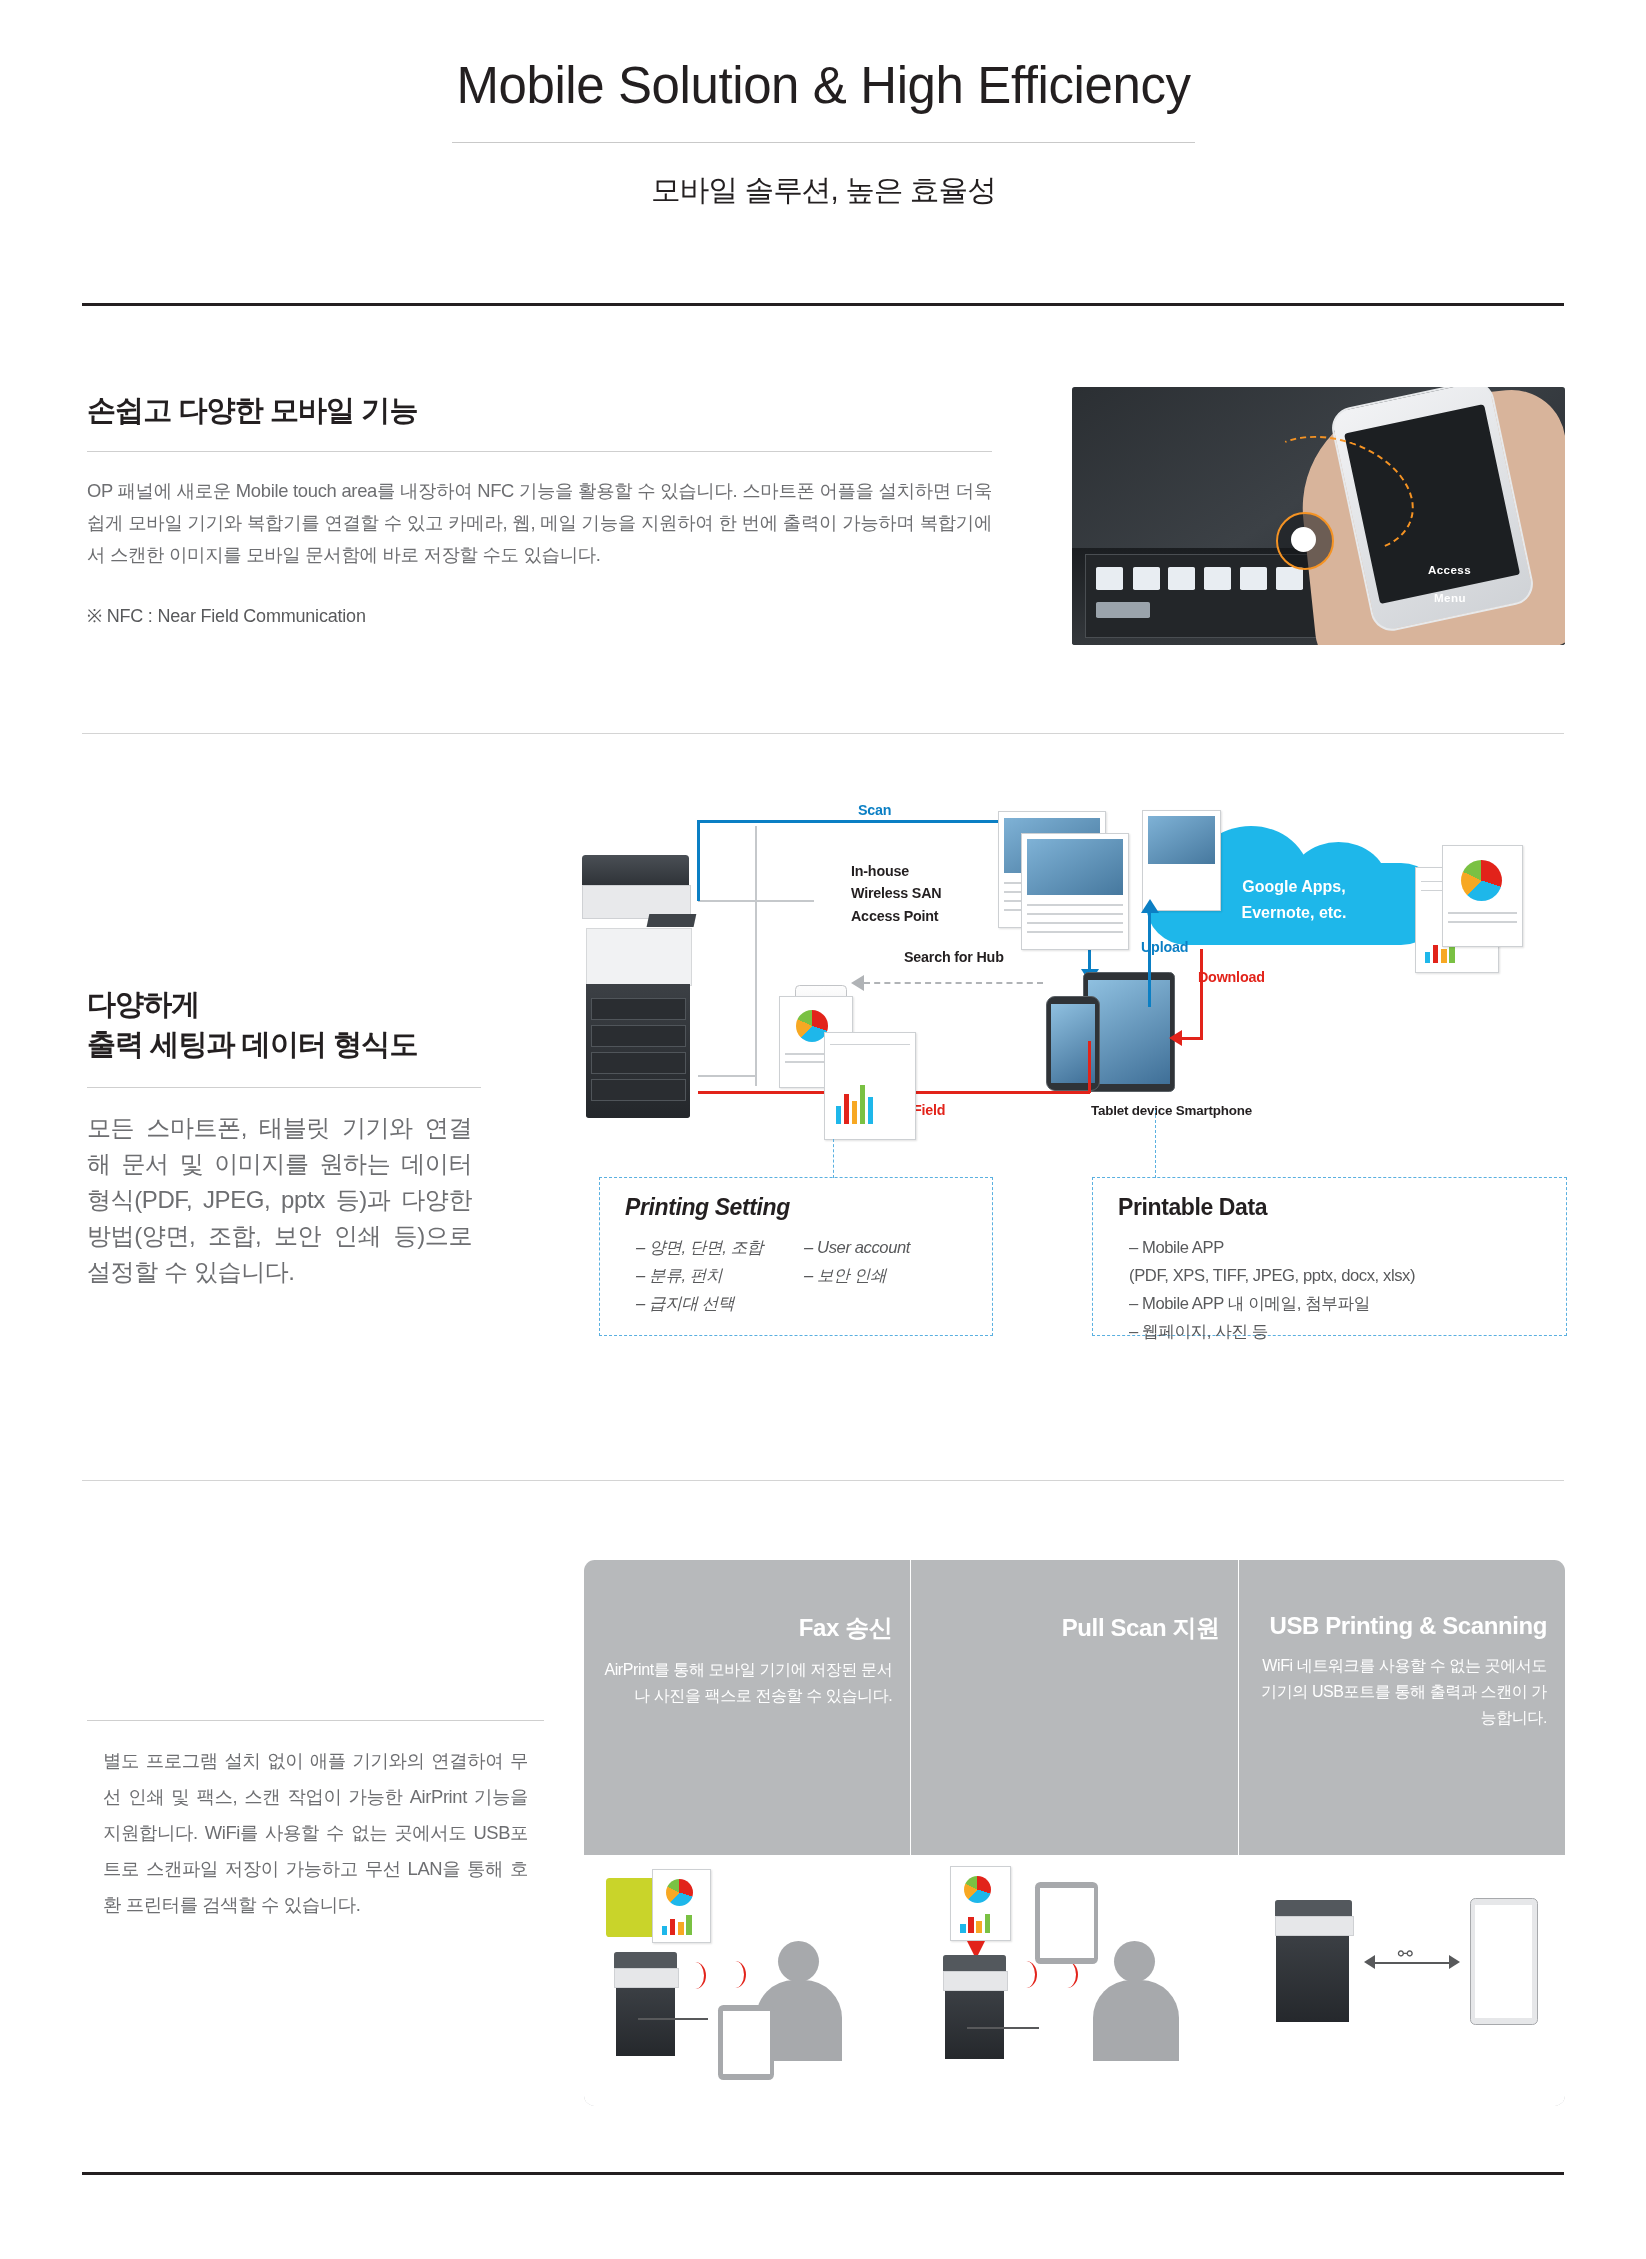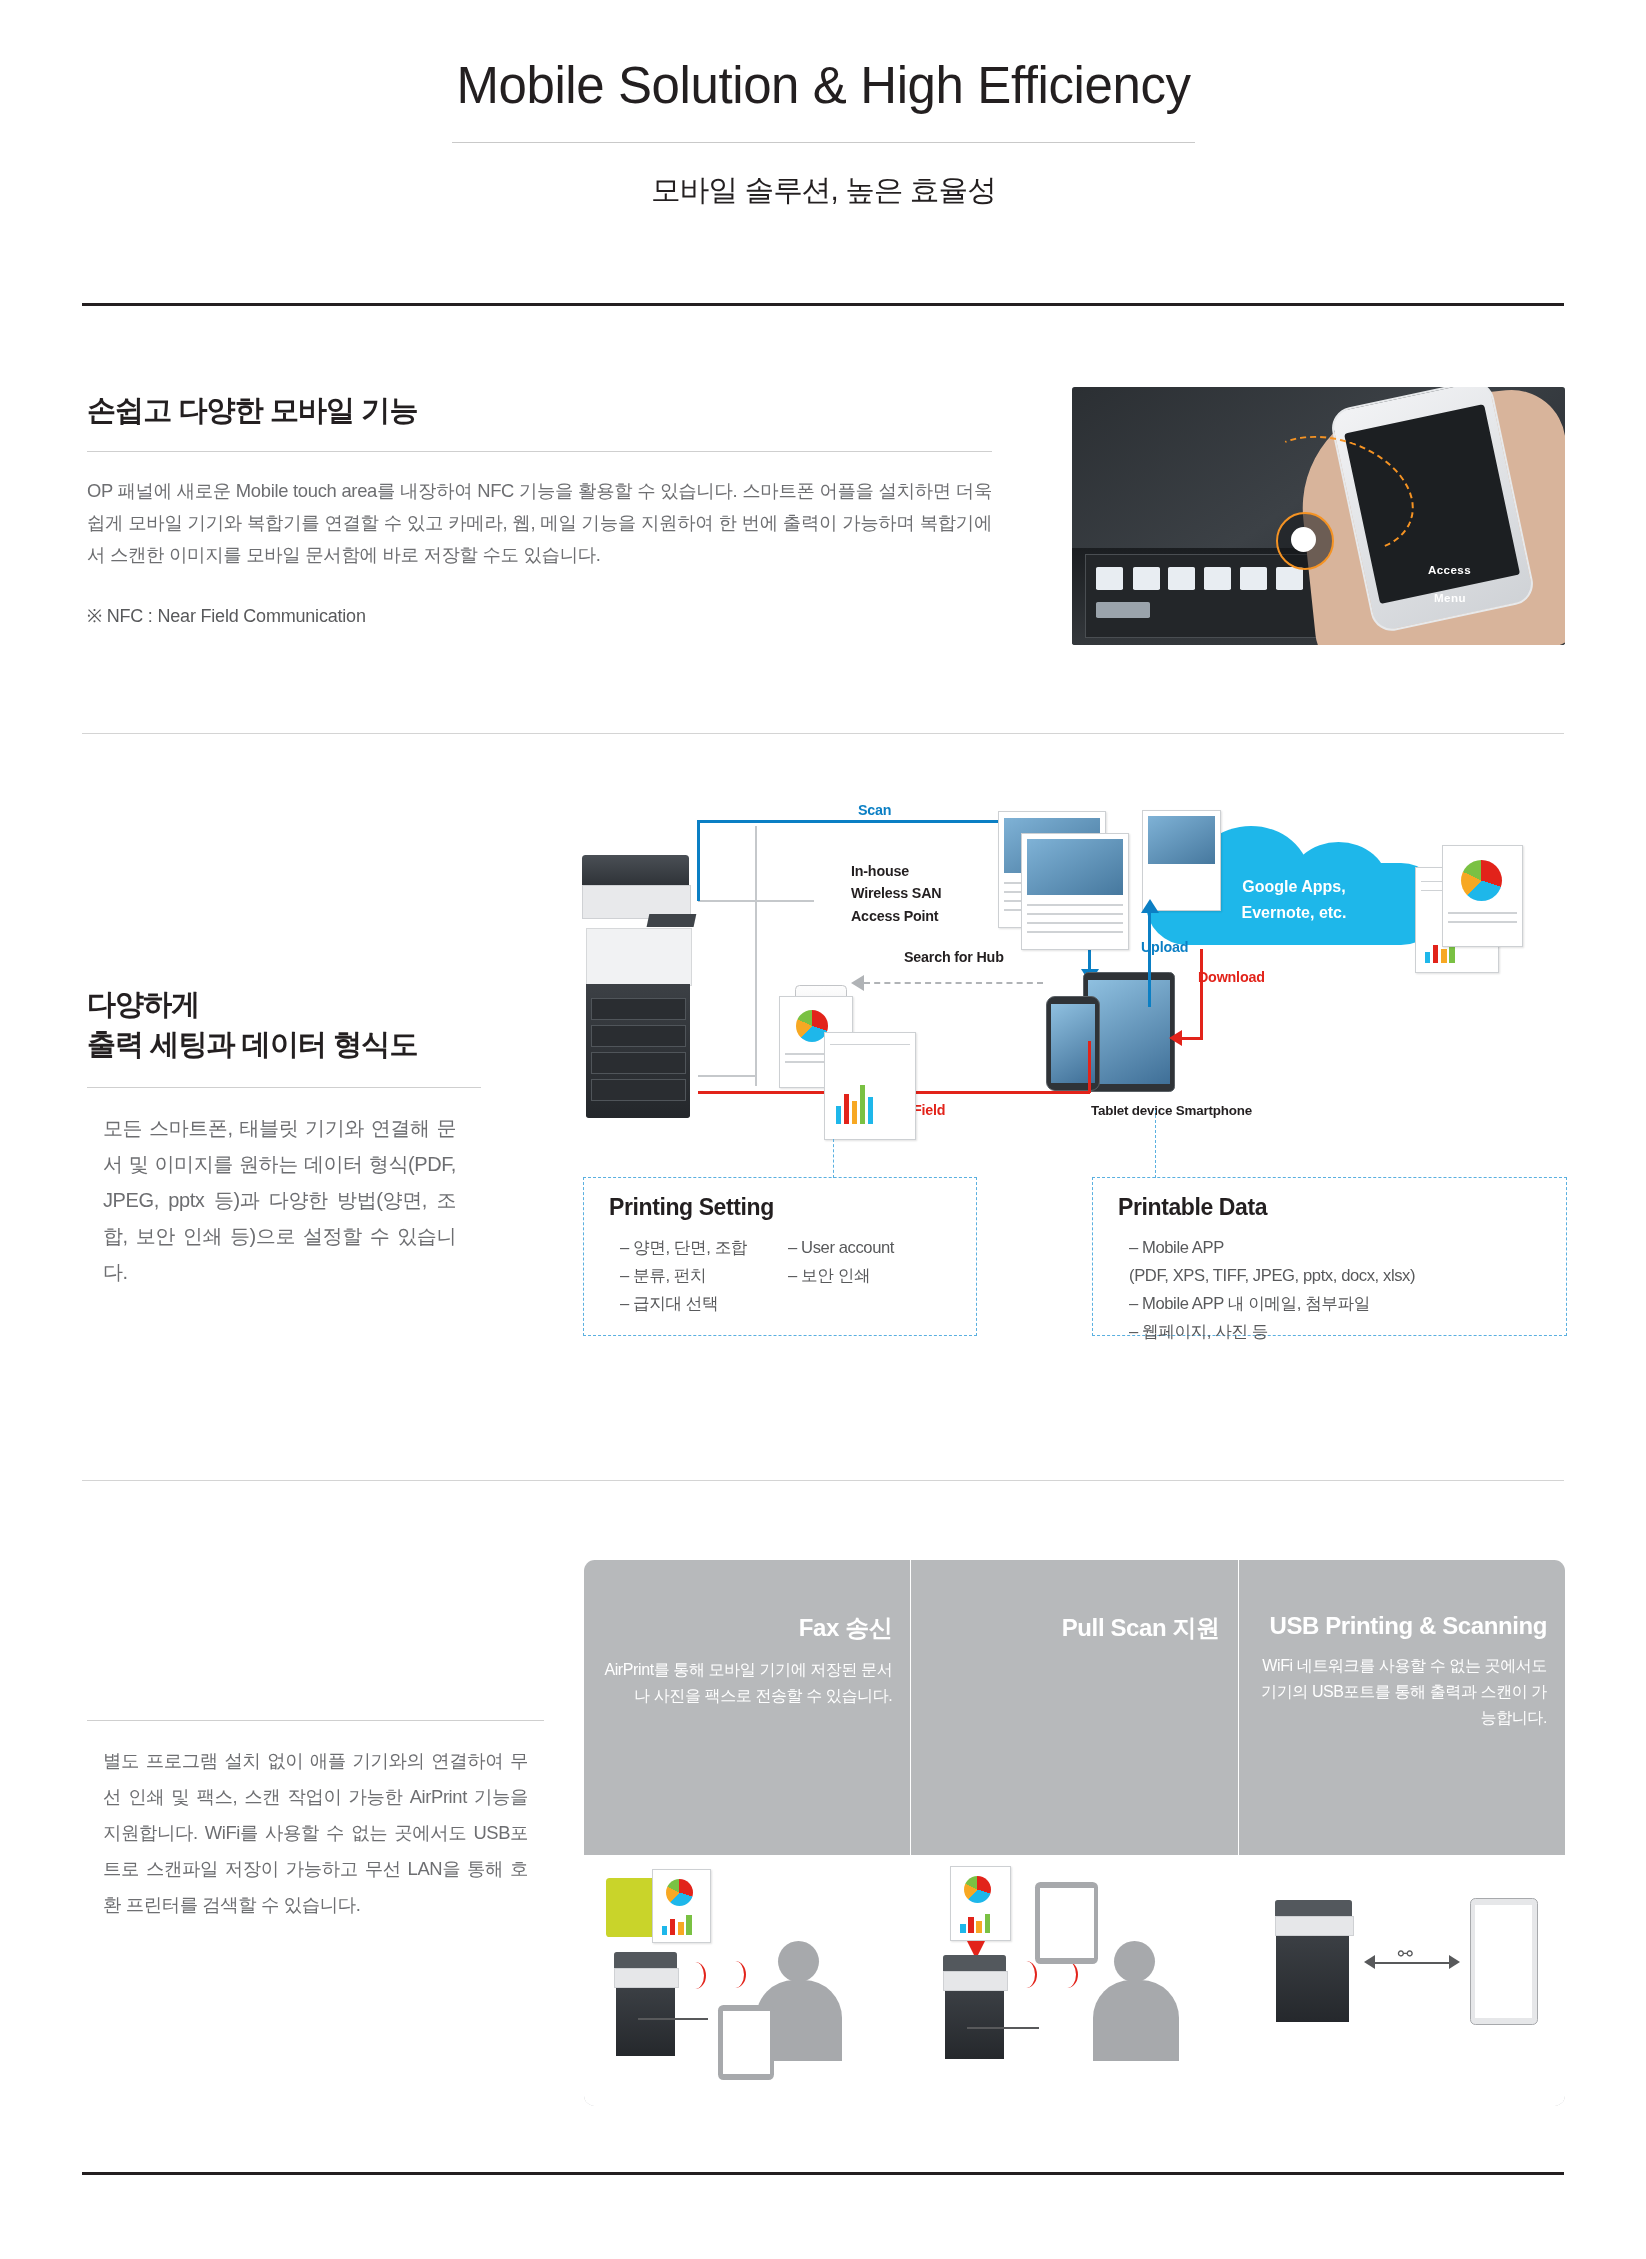--- a/index.html
+++ b/index.html
@@ -203,26 +203,26 @@
   }
 
   
   .sec2-text {
     position: absolute;
     left: 87px;
     top: 985px;
     width: 385px;
   }
   .sec2-body {
-    font-size: 20px;
+    font-size: 24px;
     line-height: 36px;
     color: #6d6e71;
     text-align: justify;
     letter-spacing: -0.4px;
-    margin: 16px;
+    margin: 0;
   }
   .sec2-rule {
     width: 394px;
     height: 0.9px;
     background: #cfcfcf;
     margin: 21.5px 0 23px 0;
   }
 
   .diagram {
     position: absolute;
@@ -660,21 +660,21 @@
           <i style="height:30px;background:#e2231a"></i>
           <i style="height:23px;background:#f7a823"></i>
           <i style="height:39px;background:#7ac143"></i>
           <i style="height:27px"></i>
       </div>
     </div>
 
     <div class="connector" style="left:278px; top:333px; height:39px;"></div>
     <div class="connector" style="left:600px; top:304px; height:68px;"></div>
 
-    <div class="infobox" style="left:28px; top:371px; width:394px; height:159px;">
+    <div class="infobox" style="left:44px; top:371px; width:394px; height:159px;font-style:italic;">
       <h4>Printing Setting</h4>
       <div class="cols">
         <div class="items">
           <div>– 양면, 단면, 조합</div>
           <div>– 분류, 펀치</div>
           <div>– 급지대 선택</div>
         </div>
         <div class="items">
           <div>– User account</div>
           <div>– 보안 인쇄</div>

